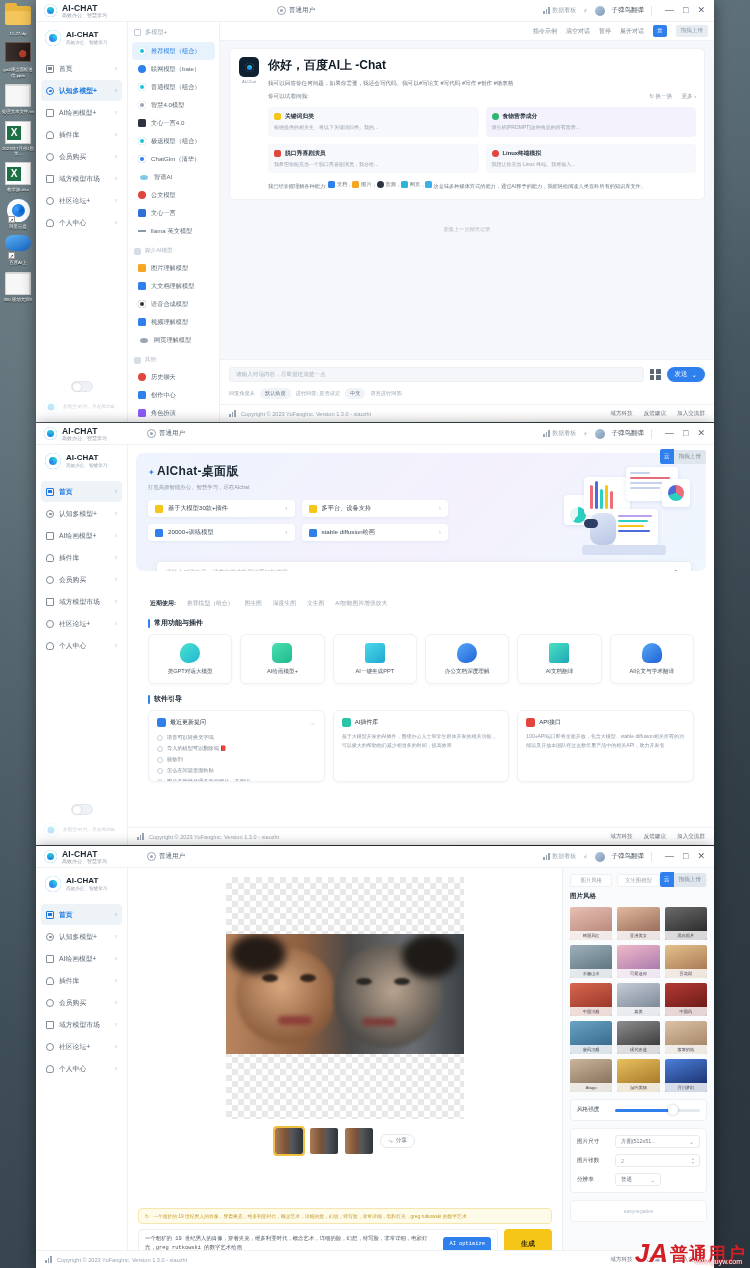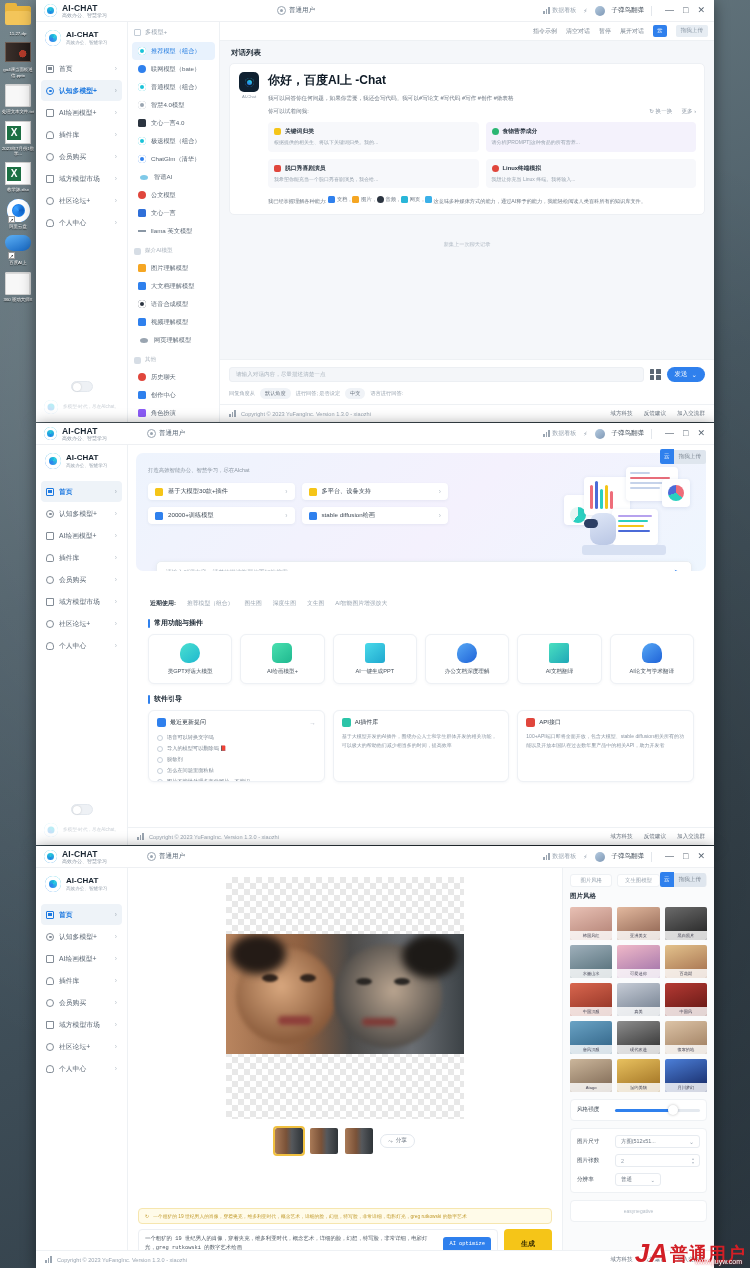--- a/index.html
+++ b/index.html
@@ -598,21 +598,20 @@
         <span class="ct-link">清空对话</span>
         <span class="ct-link">暂停</span>
         <span class="ct-link">展开对话</span>
         <span class="pill-blue">
             <span>云</span>
           </span>
         <span class="pill-grey">拖我上传</span>
       </div>
 
       <div class="chat-body">
-        <div class="chat-title">对话列表</div>
         <div class="card">
           <div class="bot-ava">
             <div class="sq">
                 <i></i>
               </div>
             <div class="nm">AI-Chat</div>
           </div>
           <div class="bot-main">
             <div class="hello">你好，百度AI上 -Chat</div>
             <div class="para">我可以回答你任何问题，如果你需要，我还会写代码。我可以#写论文 #写代码 #写作 #创作 #做表格</div>
@@ -805,20 +804,21 @@
       </div>
     </div>
 
     <div class="home-body">
       <div class="floatbtn">
         <span class="fb-blue">云</span>
         <span class="fb-grey">拖我上传</span>
       </div>
 
       <div class="hero">
+        <h1><span class="star">✦</span><span>AIChat-桌面版</span></h1>
         <div class="sub">打造高效智能办公、智慧学习，尽在AIchat</div>
         <div class="feat">
           <div class="feat-item">
               <span class="fi" style="background:#f5c518"></span>
               <span>基于大模型30款+插件</span>
               <span class="ch">›</span>
             </div>
           <div class="feat-item">
               <span class="fi" style="background:#f5c518"></span>
               <span>多平台、设备支持</span>

